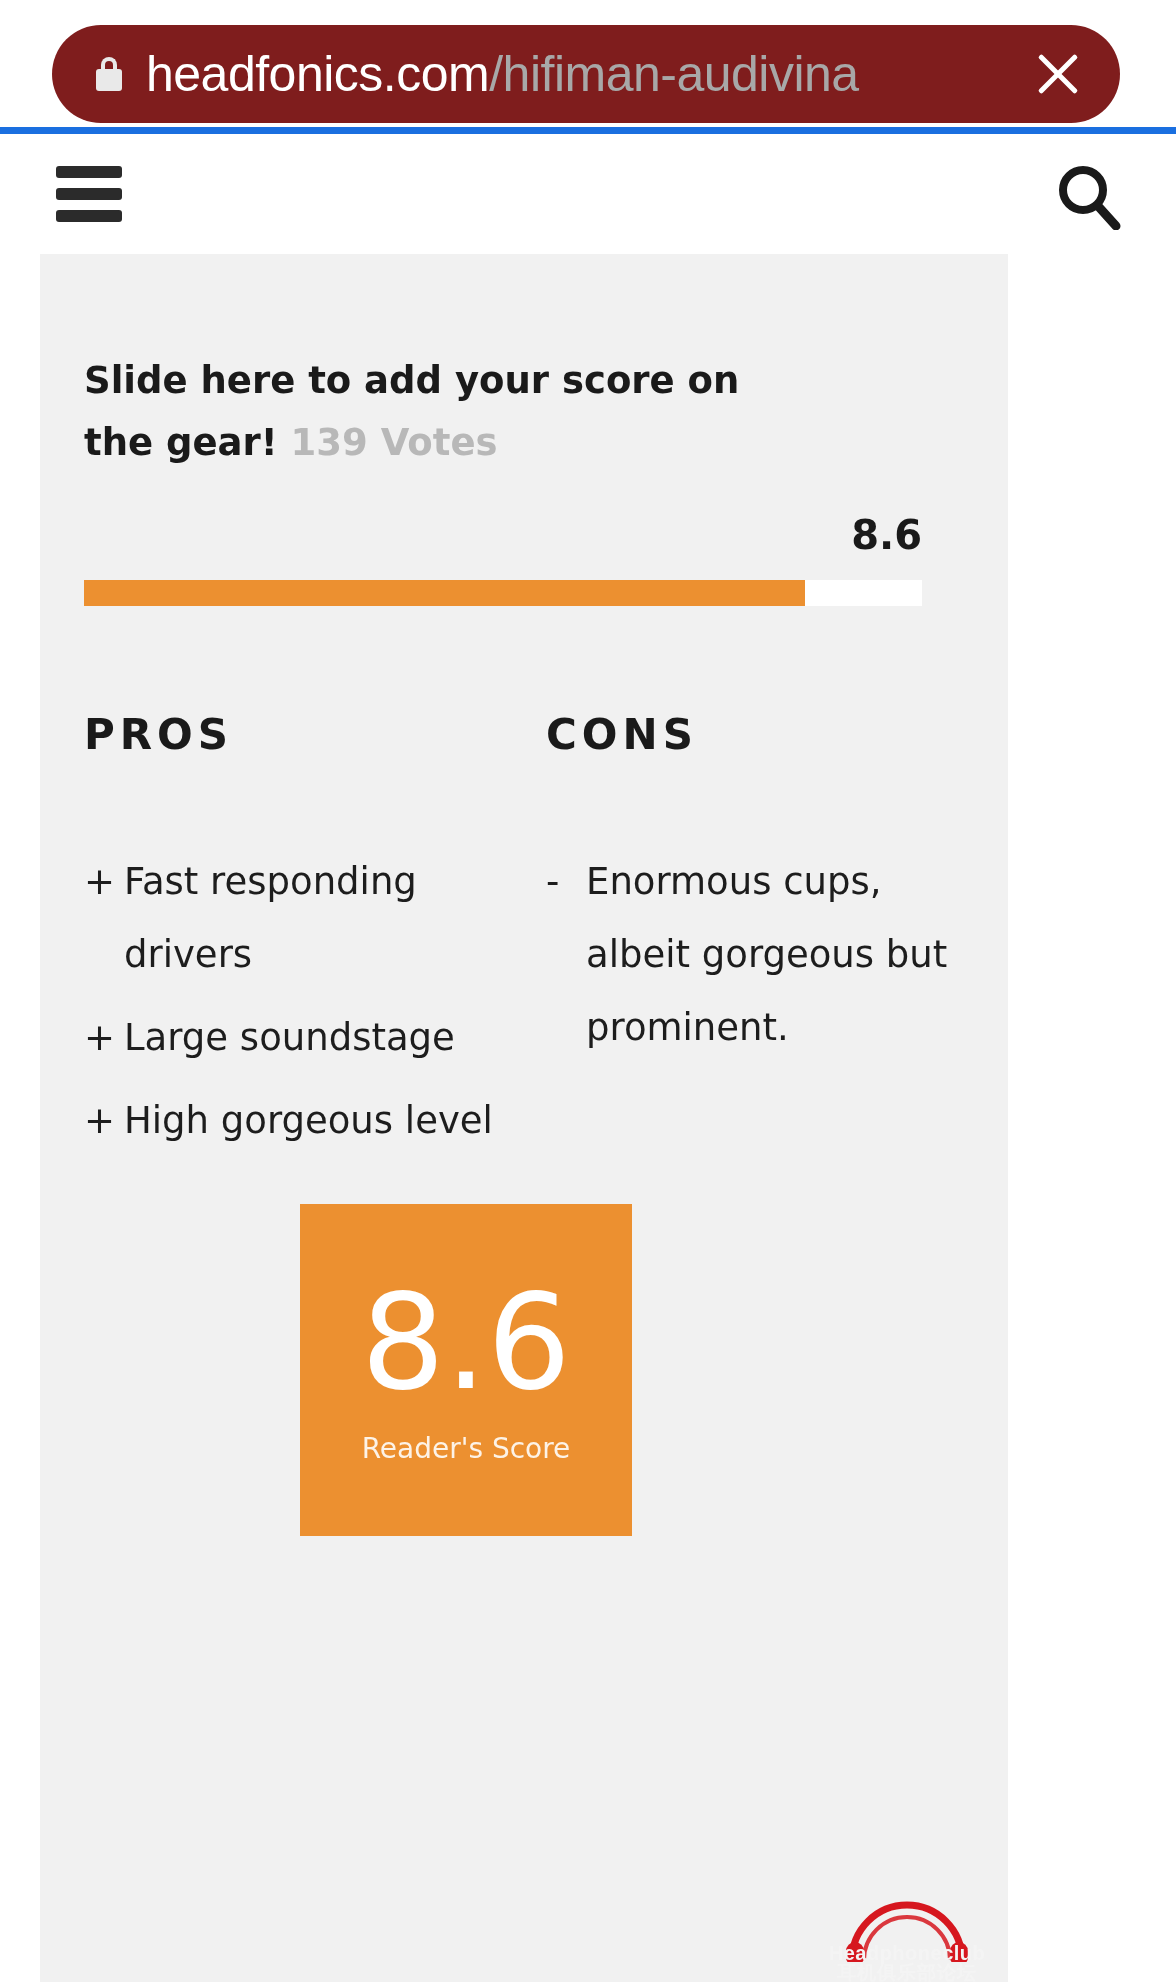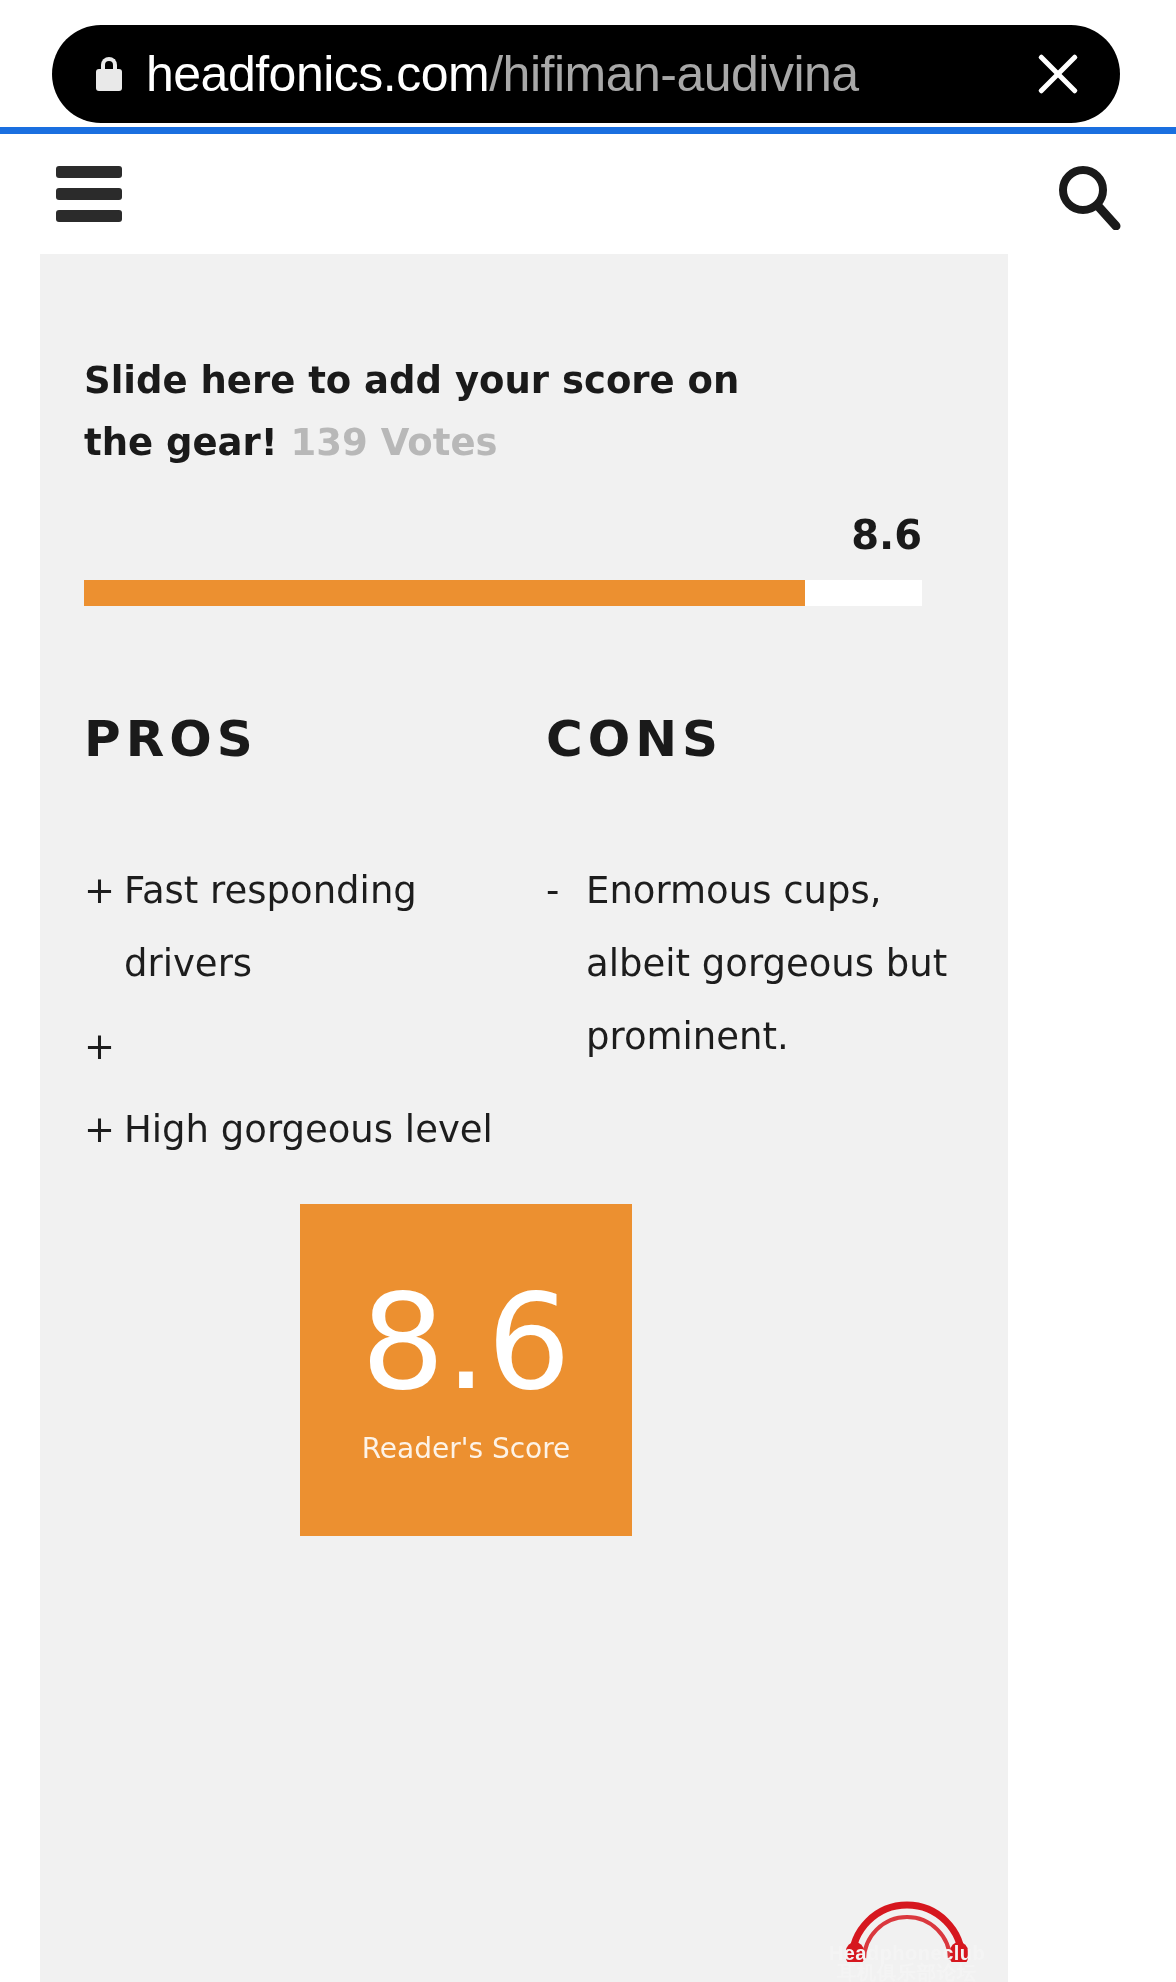--- a/index.html
+++ b/index.html
@@ -27,21 +27,21 @@
     height: 148px;
     background: #ffffff;
   }
 
   .url-pill {
     position: absolute;
     left: 52px;
     top: 25px;
     width: 1068px;
     height: 98px;
-    background: #000000;
+    background: #7f1d1d;
     border-radius: 49px;
     display: flex;
     align-items: center;
     padding: 0 34px 0 42px;
   }
 
   .lock-icon {
     width: 30px;
     height: 34px;
     flex: 0 0 auto;
@@ -194,21 +194,21 @@
   .pc-wrap {
     display: flex;
     margin-top: 104px;
   }
   .pc-col { width: 50%; }
   .pc-col.cons { padding-left: 22px; }
 
   .pc-title {
     font-family: "DejaVu Sans", sans-serif;
     font-weight: bold;
-    font-size: 50px;
+    font-size: 42px;
     letter-spacing: 5px;
     color: #1a1a1a;
   }
 
   .pc-list {
     margin-top: 86px;
     list-style: none;
   }
   .pc-list li {
     display: flex;
@@ -345,20 +345,21 @@
 
         <div class="pc-col pros">
           <div class="pc-title">PROS</div>
           <ul class="pc-list">
             <li>
               <span class="pc-sign">+</span>
               <span class="pc-text">Fast responding drivers</span>
             </li>
             <li>
               <span class="pc-sign">+</span>
+              <span class="pc-text">Large soundstage</span>
             </li>
             <li>
               <span class="pc-sign">+</span>
               <span class="pc-text">High gorgeous level</span>
             </li>
           </ul>
         </div>
 
         <div class="pc-col cons">
           <div class="pc-title">CONS</div>

